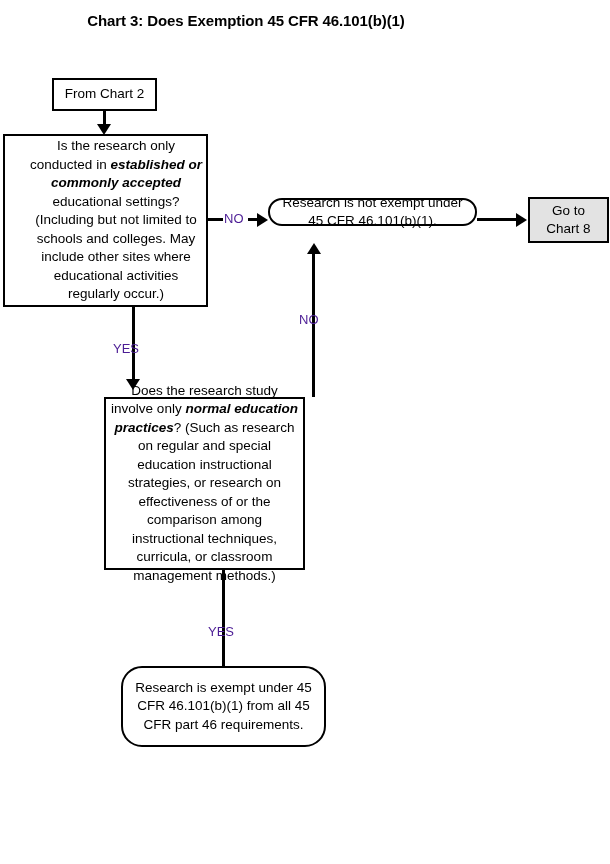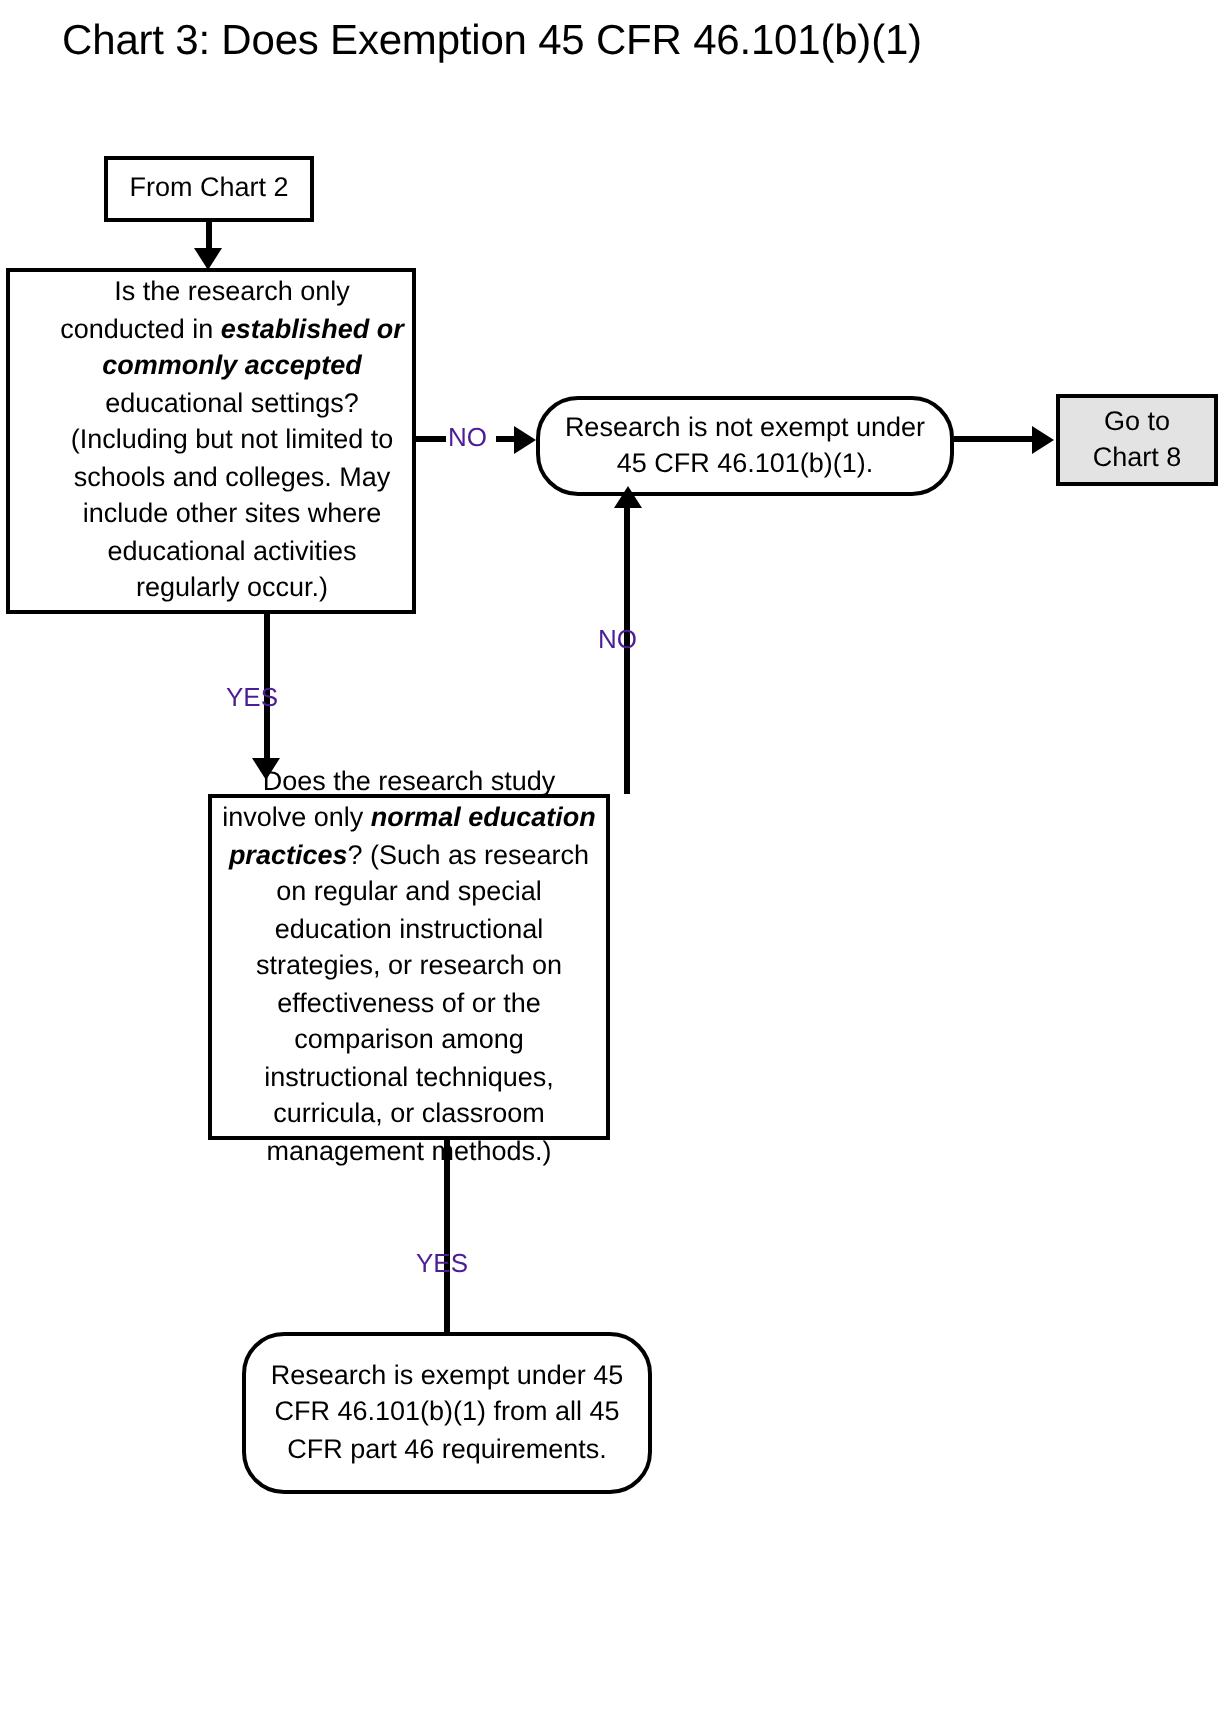--- a/index.html
+++ b/index.html
@@ -20,22 +20,22 @@
     overflow: hidden;
   }
 
   
   .title {
     position: absolute;
     left: 0;
     top: 8px;
     width: 492px;
     text-align: center;
-    font-size: 21px;
-    font-weight: normal;
+    font-size: 15px;
+    font-weight: bold;
     line-height: 25px;
     letter-spacing: -0.1px;
   }
   .title .line2 { display: block; }
 
   
   .node {
     position: absolute;
     box-sizing: border-box;
     border: 2px solid #000000;
@@ -53,21 +53,21 @@
   }
   .node .inner { width: 100%; }
   .node b {
     font-weight: bold;
     font-style: italic;
   }
 
   
   #node-from-chart2 { left: 52px;  top: 78px;  width: 105px; height: 33px;  font-size: 13.5px; }
   #node-q1          { left: 3px;   top: 134px; width: 205px; height: 173px; padding-left: 25px; }
-  #node-not-exempt  { left: 268px; top: 198px; width: 209px; height: 50px; border-radius: 21px; }
+  #node-not-exempt  { left: 268px; top: 198px; width: 209px; height: 28px; border-radius: 21px; }
   #node-goto-chart8 { left: 528px; top: 197px; width: 81px;  height: 46px; }
   #node-q2          { left: 104px; top: 397px; width: 201px; height: 173px; }
   #node-exempt      { left: 121px; top: 666px; width: 205px; height: 81px; border-radius: 21px; }
 
   
   .vline, .hline {
     position: absolute;
     background: #000000;
   }
   .vline { width: 3px; }

